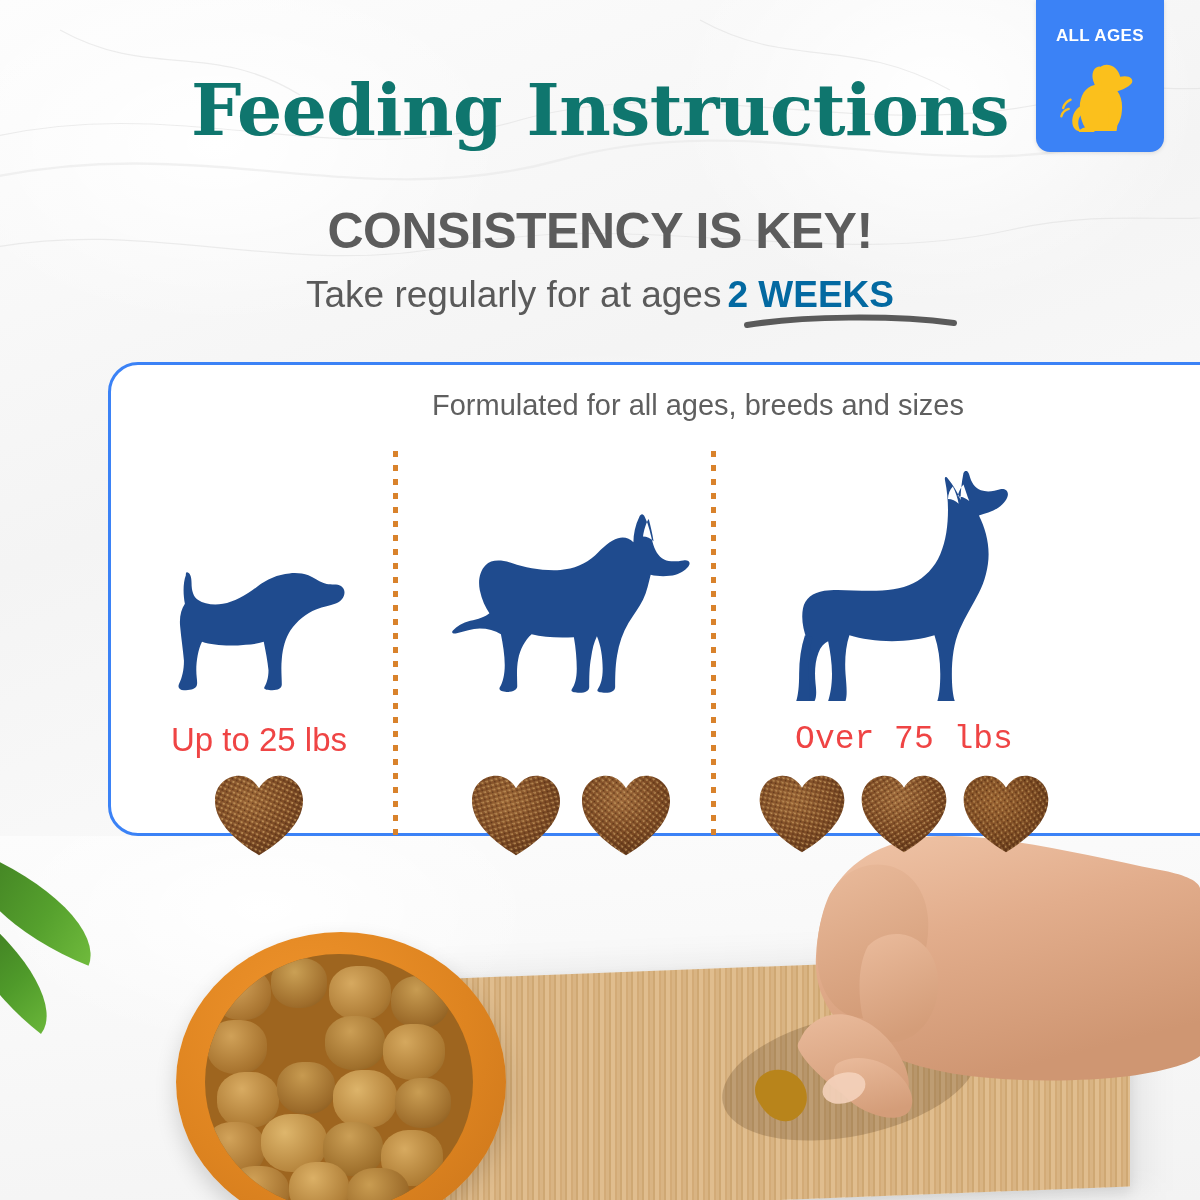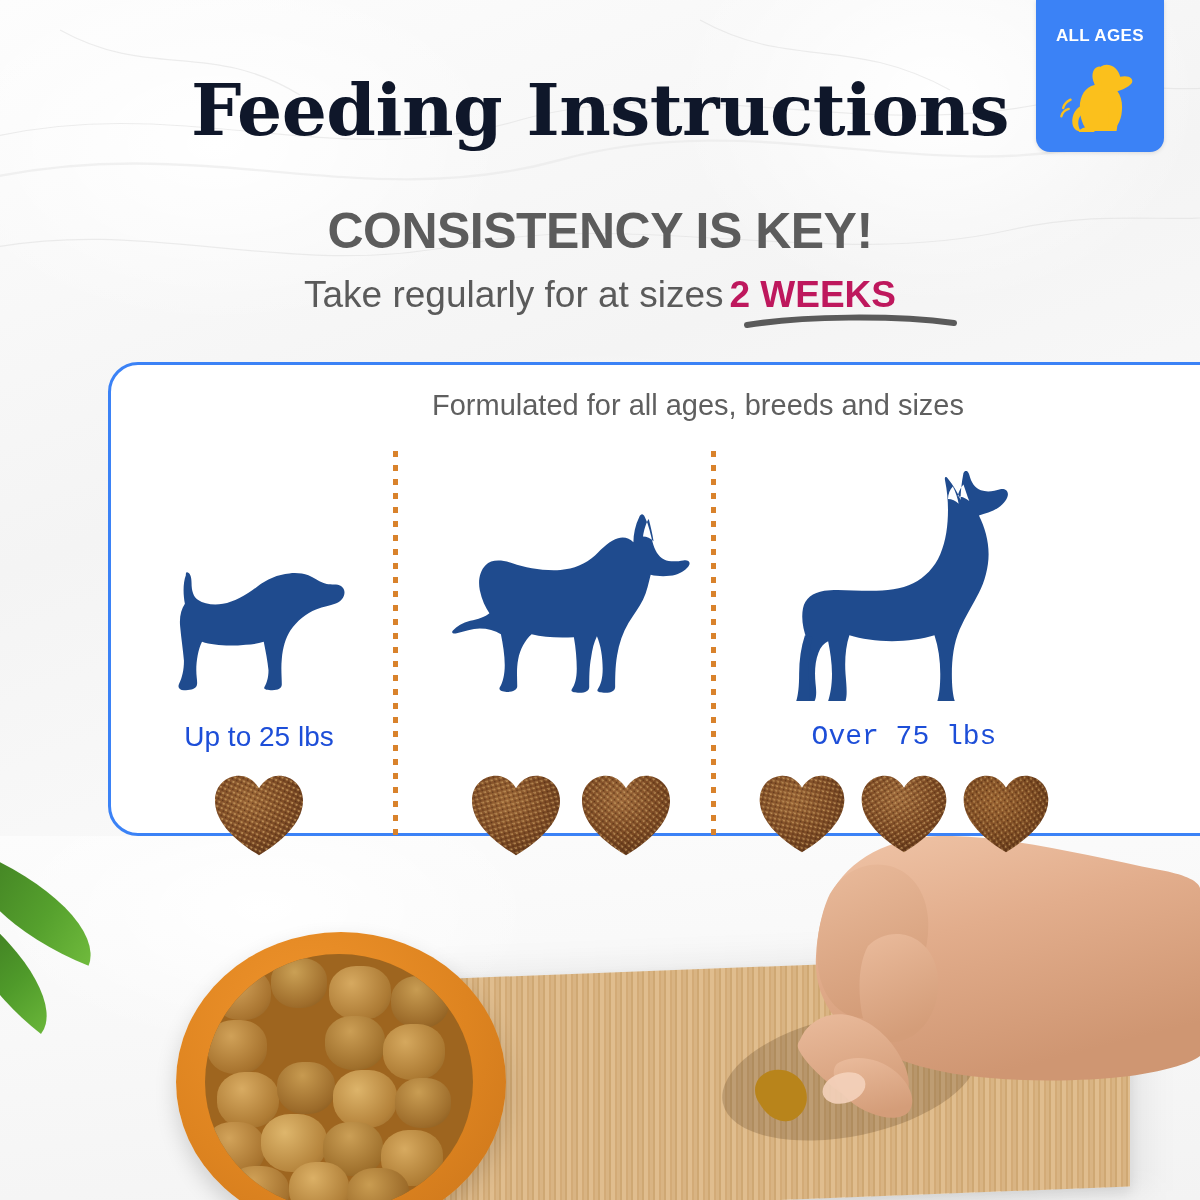--- a/index.html
+++ b/index.html
@@ -38,56 +38,56 @@
   }
   #badge .bdog{ margin-top:4px; }
 
   
   #title{
     position:absolute; top:68px; left:0; width:1200px; text-align:center;
     font-family:"DejaVu Serif", serif;
     font-weight:bold;
     font-size:71px;
     letter-spacing:-0.5px;
-    color:#0f172a;
+    color:#0f766e;
     z-index:5;
   }
 
   
   #headline{
     position:absolute; top:202px; left:0; width:1200px; text-align:center;
     font-size:50px; font-weight:bold; letter-spacing:-0.5px; color:#5c5c5c;
     z-index:5;
   }
   #subline{
     position:absolute; top:274px; left:0; width:1200px; text-align:center;
     font-size:37px; color:#5a5a5a; z-index:5; white-space:nowrap;
   }
-  #subline .strongpart{ font-weight:bold; color:#be185d; position:relative; margin-left:6px;}
+  #subline .strongpart{ font-weight:bold; color:#0369a1; position:relative; margin-left:6px;}
   #underline-curve{
     position:absolute; top:312px; left:743px; width:215px; height:18px; z-index:5;
   }
 
   
   #card{
     position:absolute; left:108px; top:362px; width:1180px; height:474px;
     background:#ffffff;
     border:3px solid #3b82f6;
     border-radius:30px;
     z-index:4;
   }
   #card-sub{
     position:absolute; top:24px; left:0; width:100%; text-align:center;
     font-size:29px; color:#5f5f5f;
   }
 
   .col{ position:absolute; top:68px; height:400px; }
   .col-label{
     position:absolute; top:288px; left:0; width:100%; text-align:center;
-    font-size:28px; color:#1d4ed8; white-space:nowrap;
+    font-size:33px; color:#ef4444; white-space:nowrap;
   }
   .dogwrap{
     position:absolute; top:0; left:0; width:100%; height:270px;
     display:flex; align-items:flex-end; justify-content:center;
   }
   .kibrow{
     position:absolute; top:338px; left:0; width:100%;
     display:flex; align-items:center; justify-content:center; gap:14px;
   }
 
@@ -212,21 +212,21 @@
       </g>
     </svg>
   </div>
 </div>
 
 <h1 id="title">Feeding Instructions</h1>
 
 <h2 id="headline">CONSISTENCY IS KEY!</h2>
 
 <div id="subline">
-  <span>Take regularly for at sizes</span><span class="strongpart">2 WEEKS</span>
+  <span>Take regularly for at ages</span><span class="strongpart">2 WEEKS</span>
 </div>
 <svg id="underline-curve" viewBox="0 0 215 18" aria-hidden="true">
   <path d="M4 13 C60 4 150 3 211 11" stroke="#5a5a5a" stroke-width="6" fill="none" stroke-linecap="round"></path>
 </svg>
 
 <div id="card">
   <div id="card-sub">Formulated for all ages, breeds and sizes</div>
 
   <div class="col" style="left:8px;width:280px;">
     <div class="dogwrap">

